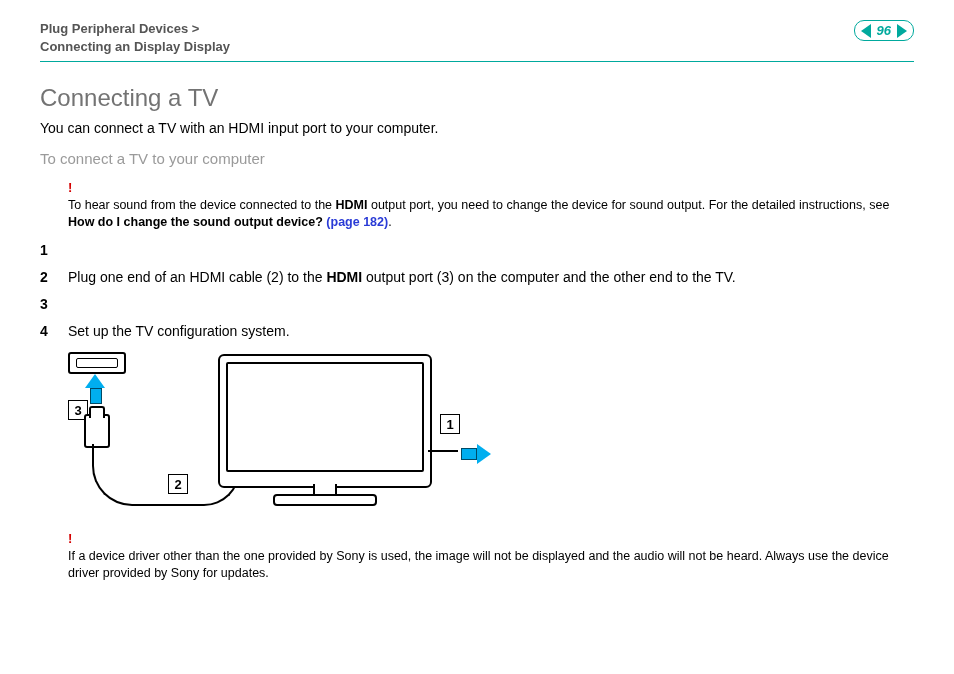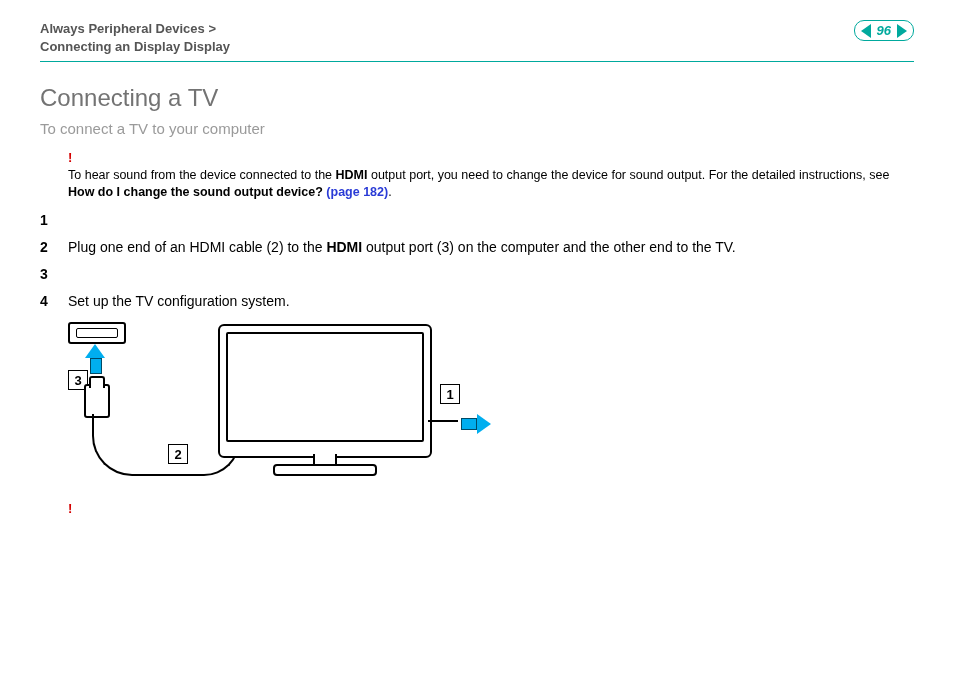--- a/index.html
+++ b/index.html
@@ -264,34 +264,35 @@
     border-top: 2px solid #000;
   }
 </style>
 </head>
 <body>
 
 <div class="page">
 
   <div class="top-row">
     <div class="breadcrumb">
-      <span>Always Peripheral Devices</span>
+      <span>Plug Peripheral Devices</span>
       <span class="gt">&gt;</span><br>
       <span>Connecting an Display Display</span>
     </div>
     <div class="page-nav">
       <div class="nav-capsule">
         <div class="nav-arrow left"></div>
         <span class="page-num">96</span>
         <div class="nav-arrow right"></div>
       </div>
     </div>
   </div>
 
   <h1 class="title">Connecting a TV</h1>
+  <p class="intro">You can connect a TV with an HDMI input port to your computer.</p>
   <h2 class="subtitle">To connect a TV to your computer</h2>
 
   <div class="note-block">
     <span class="bang">!</span>
     <span>To hear sound from the device connected to the </span><b>HDMI</b><span> output port, you need to change the device for sound output. For the detailed instructions, see </span><b>How do I change the sound output device? </b><span class="link">(page 182)</span><span>.</span>
   </div>
 
   <ol class="steps">
     <li>
       <span class="num">1</span>
@@ -334,15 +335,16 @@
       <div class="power-line"></div>
       <div class="label-box" style="left:372px; top:64px;">1</div>
       <div class="arrow-cyan" style="left:393px; top:94px; white-space:nowrap;">
         <span class="shaft arrow-right" style="display:inline-block;width:14px;height:10px;background:#00aeef;border:1px solid #004a66;vertical-align:middle;"></span><span style="display:inline-block;width:0;height:0;border-top:10px solid transparent;border-bottom:10px solid transparent;border-left:14px solid #00aeef;vertical-align:middle;"></span>
       </div>
     </div>
   </div>
 
   <div class="note-block">
     <span class="bang">!</span>
+    <span>If a device driver other than the one provided by Sony is used, the image will not be displayed and the audio will not be heard. Always use the device driver provided by Sony for updates.</span>
   </div>
 
 </div>
 
 </body></html>

